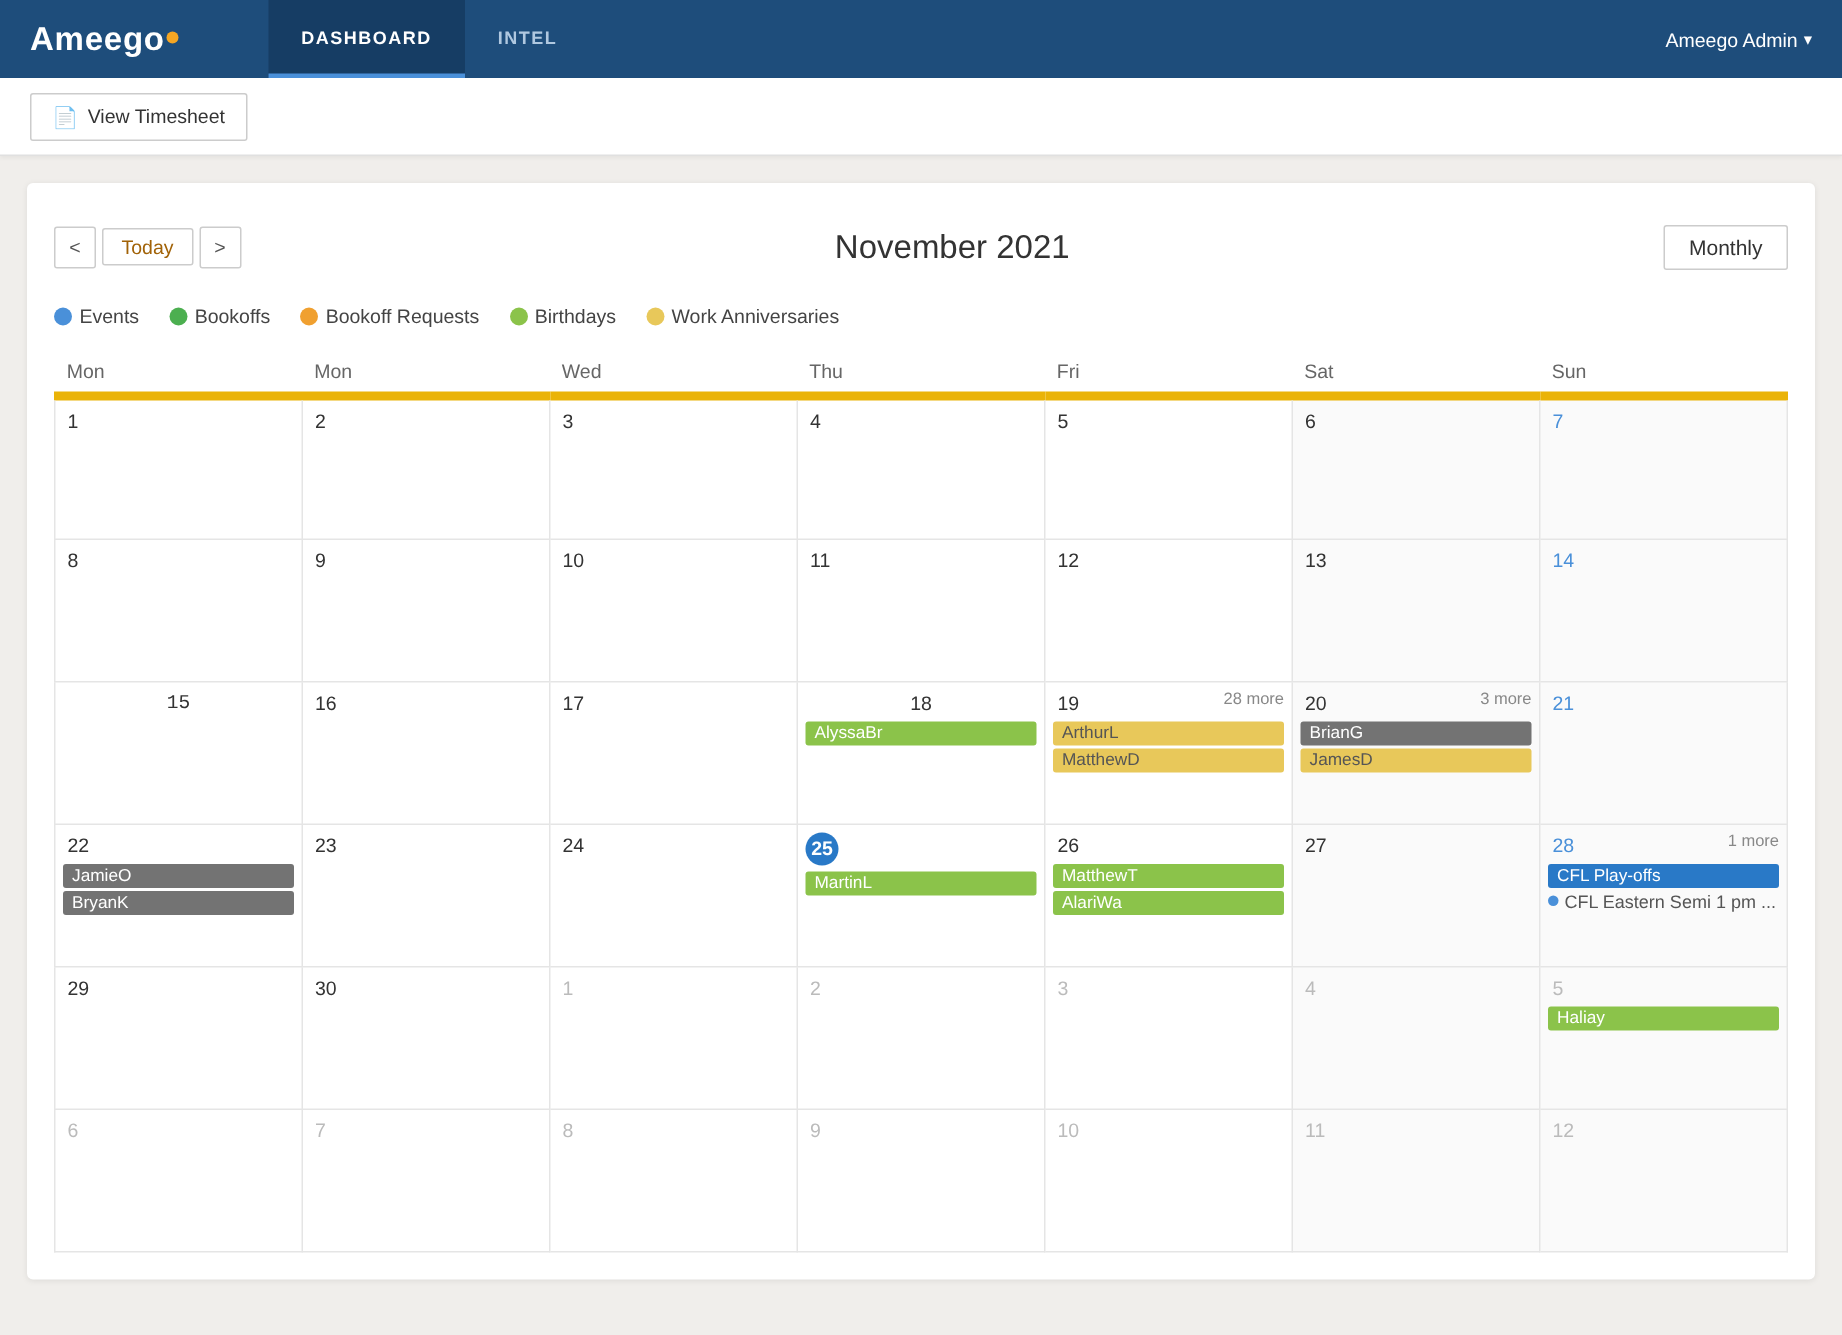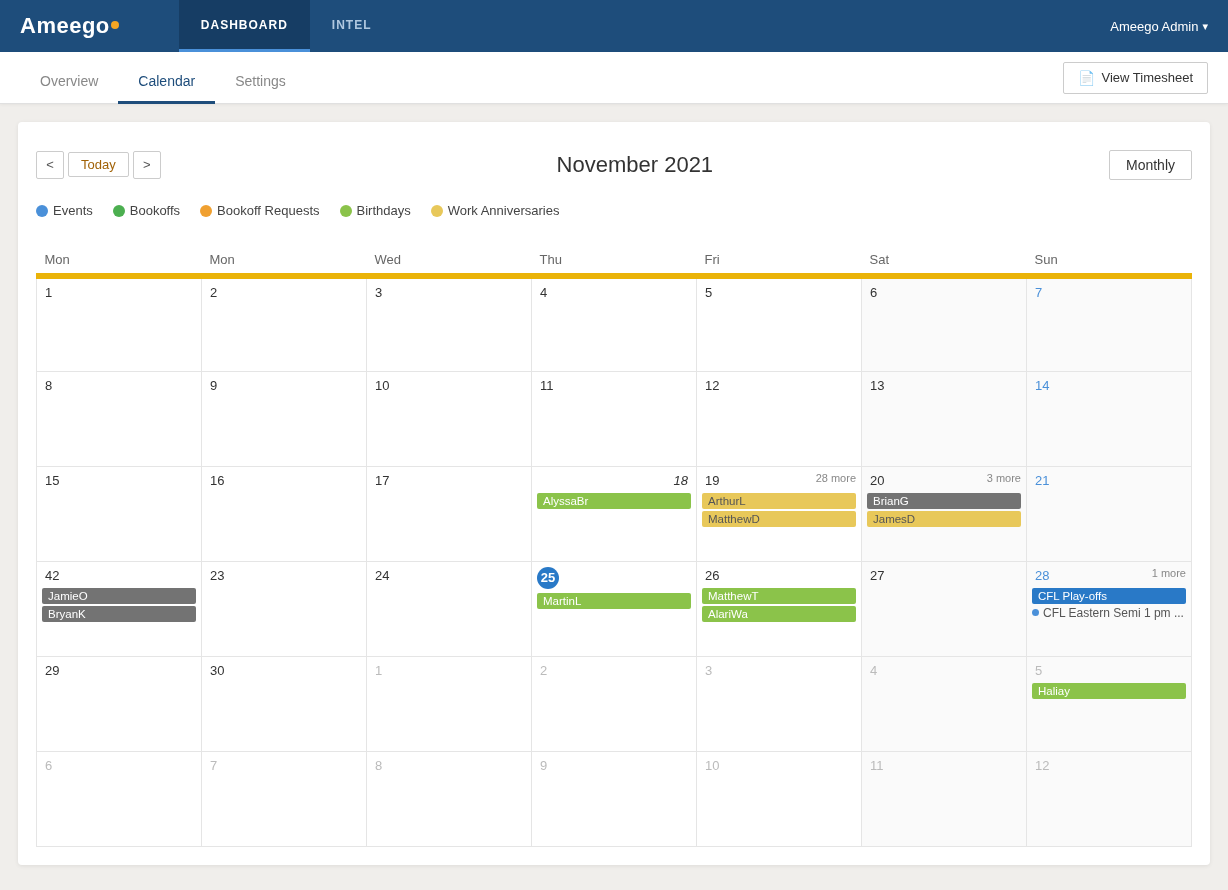--- a/index.html
+++ b/index.html
@@ -161,21 +161,21 @@
       font-size: 14px;
       border-radius: 2px;
       color: #333;
     }
 
     
     .legend {
       display: flex;
       align-items: center;
       gap: 20px;
-      margin-bottom: 28px;
+      margin-bottom: 16px;
       font-size: 13px;
       color: #444;
     }
     .legend-item {
       display: flex;
       align-items: center;
       gap: 5px;
     }
     .legend-dot {
       width: 12px;
@@ -274,25 +274,20 @@
     Ameego<span></span>
   </div>
   <div class="nav-links">
     <div class="nav-link active">DASHBOARD</div>
     <div class="nav-link">INTEL</div>
   </div>
   <div class="nav-user">Ameego Admin</div>
 </nav>
 
 <div class="sub-nav">
-  <div class="sub-nav-tabs">
-    <div class="sub-tab">Overview</div>
-    <div class="sub-tab active">Calendar</div>
-    <div class="sub-tab">Settings</div>
-  </div>
   <button class="view-timesheet-btn">
     <span style="font-size:14px;">📄</span>
     <span>View Timesheet</span>
   </button>
 </div>
 
 <div class="calendar-container">
 
   <div class="cal-header">
     <button class="nav-btn">&lt;</button>
@@ -408,36 +403,36 @@
               </div>
             </td>
             <td class="weekend">
               <div style="display:flex; justify-content:space-between; align-items:flex-start;">
                 <div class="day-num sunday">14</div>
               </div>
             </td>
           </tr>
           <tr>
             <td class="">
-              <div style="display:flex; justify-content:flex-start; align-items:flex-start;">
+              <div style="display:flex; justify-content:center; align-items:flex-start;font-family:Liberation Mono, monospace;">
                 <div class="day-num">15</div>
               </div>
             </td>
             <td class="">
               <div style="display:flex; justify-content:space-between; align-items:flex-start;">
                 <div class="day-num">16</div>
               </div>
             </td>
             <td class="">
               <div style="display:flex; justify-content:space-between; align-items:flex-start;">
                 <div class="day-num">17</div>
               </div>
             </td>
             <td class="">
-              <div style="display:flex; justify-content:flex-end; align-items:flex-start;font-style:italic;">
+              <div style="display:flex; justify-content:center; align-items:flex-start;">
                 <div class="day-num">18</div>
               </div>
               <span class="event-bar green">AlyssaBr</span>
             </td>
             <td class="">
               <div style="display:flex; justify-content:space-between; align-items:flex-start;">
                 <div class="day-num">19</div>
                 <span class="more-link">28 more</span>
               </div>
               <span class="event-bar yellow">ArthurL</span>
@@ -453,21 +448,21 @@
             </td>
             <td class="weekend">
               <div style="display:flex; justify-content:space-between; align-items:flex-start;">
                 <div class="day-num sunday">21</div>
               </div>
             </td>
           </tr>
           <tr>
             <td class="">
               <div style="display:flex; justify-content:space-between; align-items:flex-start;">
-                <div class="day-num">42</div>
+                <div class="day-num">22</div>
               </div>
               <span class="event-bar orange">JamieO</span>
               <span class="event-bar orange">BryanK</span>
             </td>
             <td class="">
               <div style="display:flex; justify-content:space-between; align-items:flex-start;">
                 <div class="day-num">23</div>
               </div>
             </td>
             <td class="">

